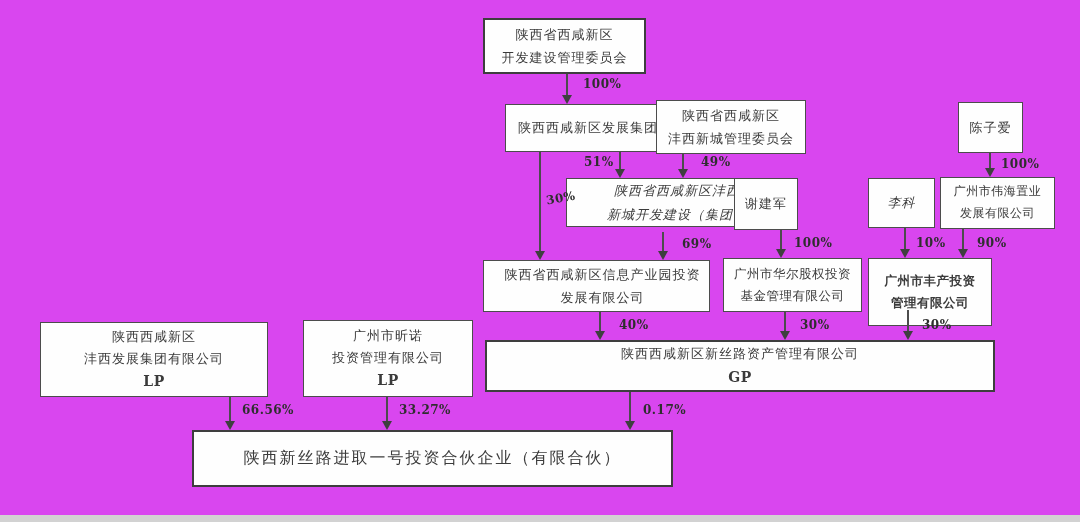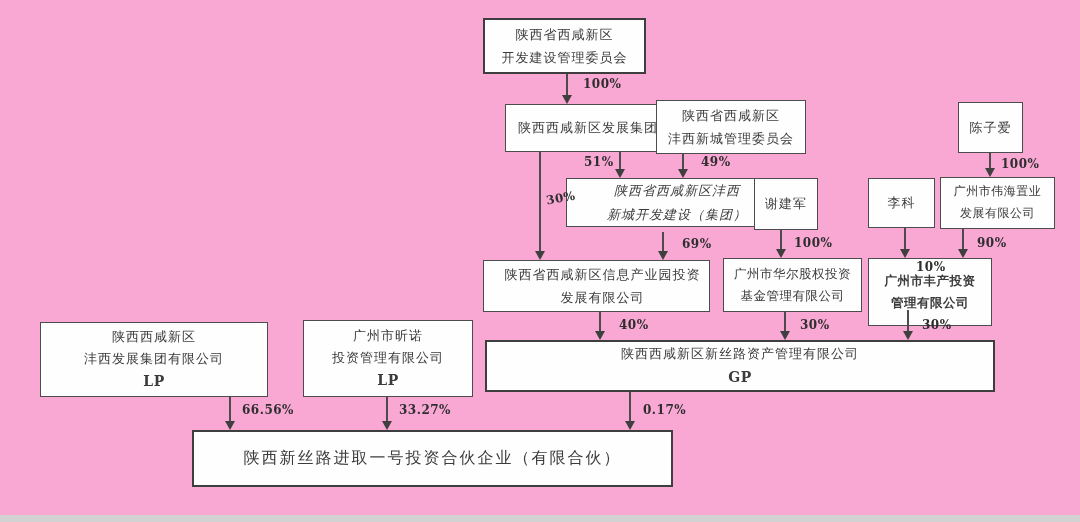--- a/index.html
+++ b/index.html
@@ -1,19 +1,19 @@
 <!DOCTYPE html>
 <html><head>
 <meta charset="utf-8">
 <style>
   html,body{margin:0;padding:0;background:#ffffff;}
   .canvas{
     position:relative;
     width:1080px;height:522px;
-    background:#f9a8d4;
+    background:#d946ef;
     font-family:"DejaVu Serif","Liberation Serif",serif;
     overflow:hidden;
   }
   .node{
     position:absolute;
     border:1.6px solid #4c4c4c;
     background:#fefefe;
     display:flex;flex-direction:column;
     align-items:center;justify-content:center;
     text-align:center;
@@ -62,25 +62,25 @@
   <div class="node" style="left:656px;top:100px;width:150px;height:54px;">
     <span>陕西省西咸新区</span>
     <span>沣西新城管理委员会</span>
   </div>
 
   <div class="node" style="left:566px;top:178px;width:222px;height:49px;font-style:italic;">
     <span>陕西省西咸新区沣西</span>
     <span>新城开发建设（集团）</span>
   </div>
 
-  <div class="node" style="left:754px;top:178px;width:64px;height:52px;">
+  <div class="node" style="left:734px;top:178px;width:64px;height:52px;">
     <span>谢建军</span>
   </div>
 
-  <div class="node" style="left:868px;top:178px;width:67px;height:50px;">
+  <div class="node" style="left:868px;top:178px;width:67px;height:50px;font-style:italic;">
     <span>李科</span>
   </div>
 
   <div class="node" style="left:958px;top:102px;width:65px;height:51px;">
     <span>陈子爱</span>
   </div>
 
   <div class="node" style="left:940px;top:177px;width:115px;height:52px;font-size:12px;letter-spacing:0.5px;">
     <span>广州市伟海置业</span>
     <span>发展有限公司</span>
@@ -145,21 +145,21 @@
   <div class="vline" style="left:780px;top:230px;height:20px;"></div>
   <div class="arrow" style="left:776px;top:249px;"></div>
   <span class="pct" style="left:794px;top:236px;">100%</span>
 
   <div class="vline" style="left:989px;top:153px;height:16px;"></div>
   <div class="arrow" style="left:985px;top:168px;"></div>
   <span class="pct" style="left:1001px;top:157px;">100%</span>
 
   <div class="vline" style="left:904px;top:228px;height:22px;"></div>
   <div class="arrow" style="left:900px;top:249px;"></div>
-  <span class="pct" style="left:916px;top:236px;margin-top:24px;">10%</span>
+  <span class="pct" style="left:916px;top:236px;">10%</span>
 
   <div class="vline" style="left:962px;top:229px;height:21px;"></div>
   <div class="arrow" style="left:958px;top:249px;"></div>
   <span class="pct" style="left:977px;top:236px;">90%</span>
 
   <div class="vline" style="left:599px;top:312px;height:20px;"></div>
   <div class="arrow" style="left:595px;top:331px;"></div>
   <span class="pct" style="left:619px;top:318px;">40%</span>
 
   <div class="vline" style="left:784px;top:312px;height:20px;"></div>

